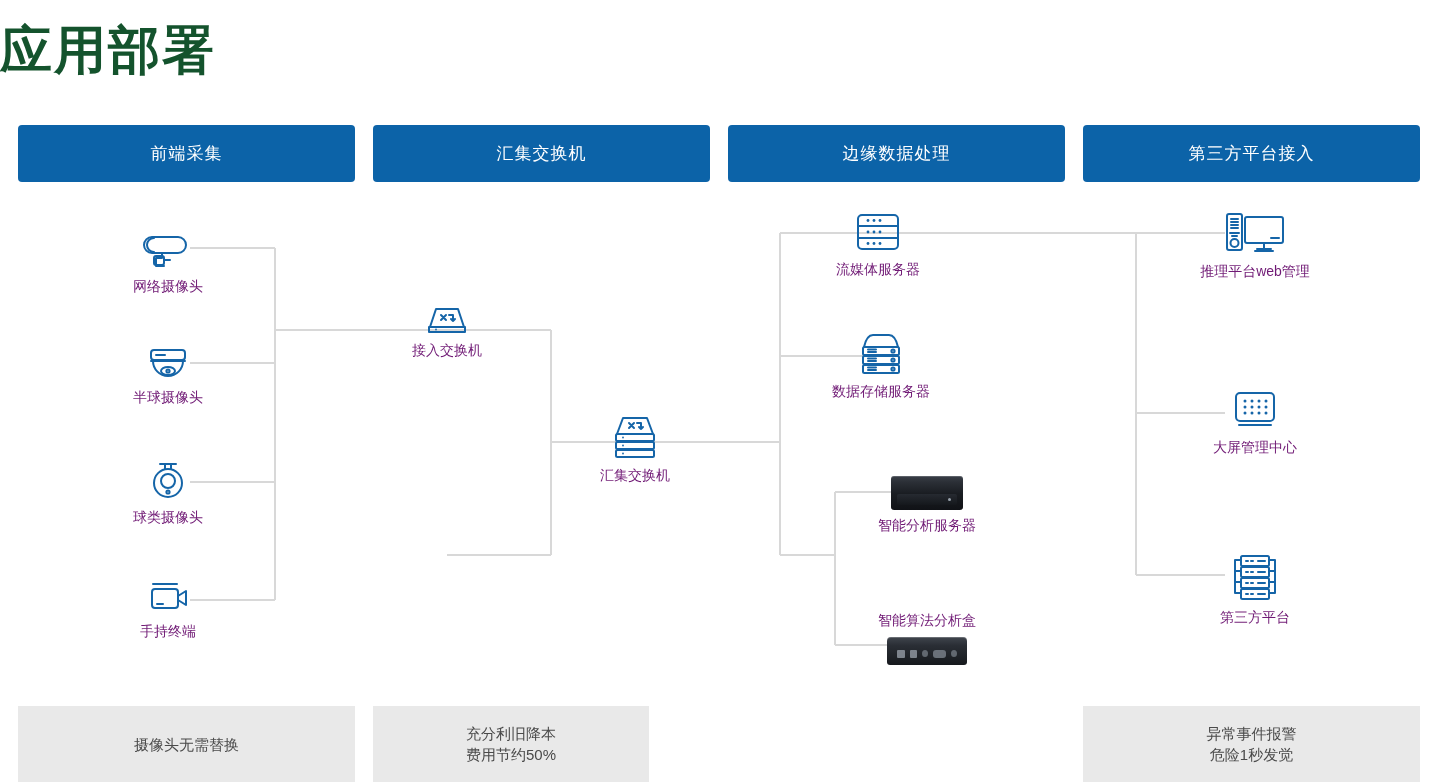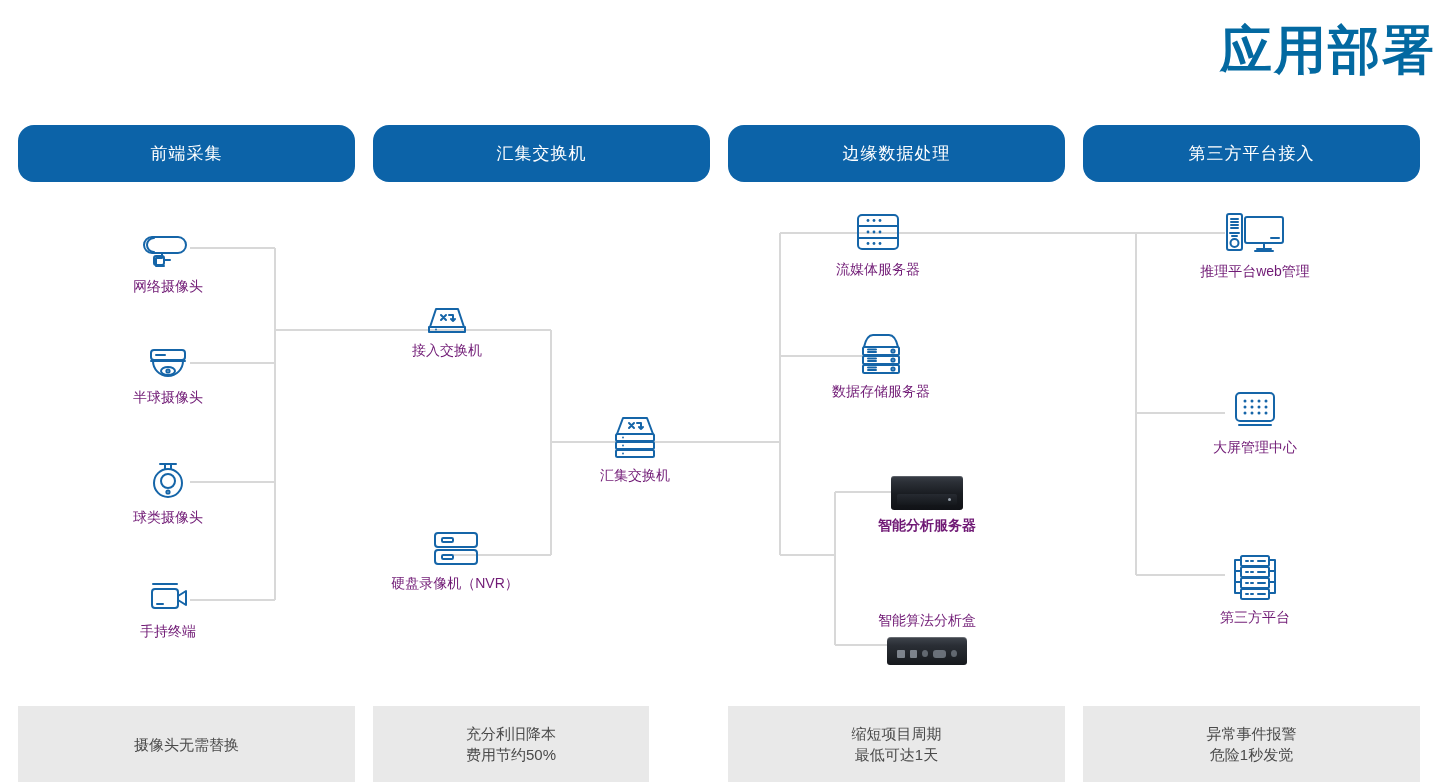--- a/index.html
+++ b/index.html
@@ -5,28 +5,28 @@
   html,body{margin:0;padding:0;}
   body{
     width:1436px;height:782px;background:#ffffff;
     font-family:"Liberation Sans","DejaVu Sans",sans-serif;
     color:#333;overflow:hidden;position:relative;
   }
   .page{position:relative;width:1436px;height:782px;}
 
   
   .title{
-    position:absolute;left:0;top:14px;width:1436px;text-align:right;
-    font-size:52px;font-weight:bold;color:#0369a1;letter-spacing:2px;
+    position:absolute;left:0;top:14px;width:1436px;text-align:left;
+    font-size:52px;font-weight:bold;color:#14532d;letter-spacing:2px;
     line-height:72px;
   }
 
   
   .hdr{
-    position:absolute;top:125px;height:57px;border-radius:16px;
+    position:absolute;top:125px;height:57px;border-radius:4px;
     background:#0c63a8;color:#fff;font-size:17px;
     display:flex;align-items:center;justify-content:center;
     letter-spacing:1px;
   }
   .hdr.c1{left:18px;width:337px;}
   .hdr.c2{left:373px;width:337px;}
   .hdr.c3{left:728px;width:337px;}
   .hdr.c4{left:1083px;width:337px;}
 
   
@@ -198,33 +198,20 @@
           <path d="M13 24 h36 v5 h-36 z"></path>
           <circle cx="20" cy="26.5" r="0.9" fill="#1565a8" stroke="none"></circle>
           <path d="M25 12 l5 5 M25 17 l5 -5"></path>
           <path d="M33 12 l4 0 M37 12 v6 M35 16 l2 2 2 -2"></path>
         </g>
       </svg>
     </div>
     <div class="lbl">接入交换机</div>
   </div>
 
-  <div class="node" style="left:380px;top:528px;width:150px;">
-    <div class="ico" style="height:40px;">
-      <svg width="62" height="40" viewBox="0 0 62 40">
-        <g fill="none" stroke="#1565a8" stroke-width="2" stroke-linejoin="round">
-          <rect x="11" y="5" width="42" height="14" rx="3"></rect>
-          <rect x="18" y="10" width="11" height="4" rx="1.2"></rect>
-          <rect x="11" y="22" width="42" height="14" rx="3"></rect>
-          <rect x="18" y="27" width="11" height="4" rx="1.2"></rect>
-        </g>
-      </svg>
-    </div>
-    <div class="lbl">硬盘录像机（NVR）</div>
-  </div>
 
   <div class="node" style="left:580px;top:412px;width:110px;">
     <div class="ico" style="height:48px;">
       <svg width="66" height="48" viewBox="0 0 66 48">
         <g fill="none" stroke="#1565a8" stroke-width="2" stroke-linejoin="round" stroke-linecap="round">
           <path d="M15 22 L21 6 h24 l6 16 z"></path>
           <path d="M27 11 l5 5 M27 16 l5 -5"></path>
           <path d="M35 11 l4 0 M39 11 v6 M37 15 l2 2 2 -2"></path>
           <rect x="14" y="22" width="38" height="7" rx="1.5"></rect>
           <rect x="14" y="30" width="38" height="7" rx="1.5"></rect>
@@ -272,21 +259,21 @@
           <path d="M17 19.5 h8 M17 22 h8 M17 28.5 h8 M17 31 h8 M17 37.5 h8 M17 40 h8"></path>
           <circle cx="42" cy="21" r="1.6"></circle>
             <circle cx="42" cy="30" r="1.6"></circle>
             <circle cx="42" cy="39" r="1.6"></circle>
         </g>
       </svg>
     </div>
     <div class="lbl">数据存储服务器</div>
   </div>
 
-  <div class="node" style="left:868px;top:474px;width:118px;font-weight:bold;">
+  <div class="node" style="left:868px;top:474px;width:118px;">
     <div class="ico" style="height:36px;">
       <div class="dev-server"></div>
     </div>
     <div class="lbl">智能分析服务器</div>
   </div>
 
   <div class="node labelfirst" style="left:868px;top:598px;width:118px;">
     <div class="lbl">智能算法分析盒</div>
     <div class="ico" style="height:30px;">
       <div class="dev-box">
@@ -368,26 +355,20 @@
     <div>
       <span>摄像头无需替换</span>
     </div>
   </div>
   <div class="ftr c2">
     <div>
       <span>充分利旧降本</span>
       <span>费用节约50%</span>
     </div>
   </div>
-  <div class="ftr c3">
-    <div>
-      <span>缩短项目周期</span>
-      <span>最低可达1天</span>
-    </div>
-  </div>
   <div class="ftr c4">
     <div>
       <span>异常事件报警</span>
       <span>危险1秒发觉</span>
     </div>
   </div>
 
 </div>
 
 </body></html>

